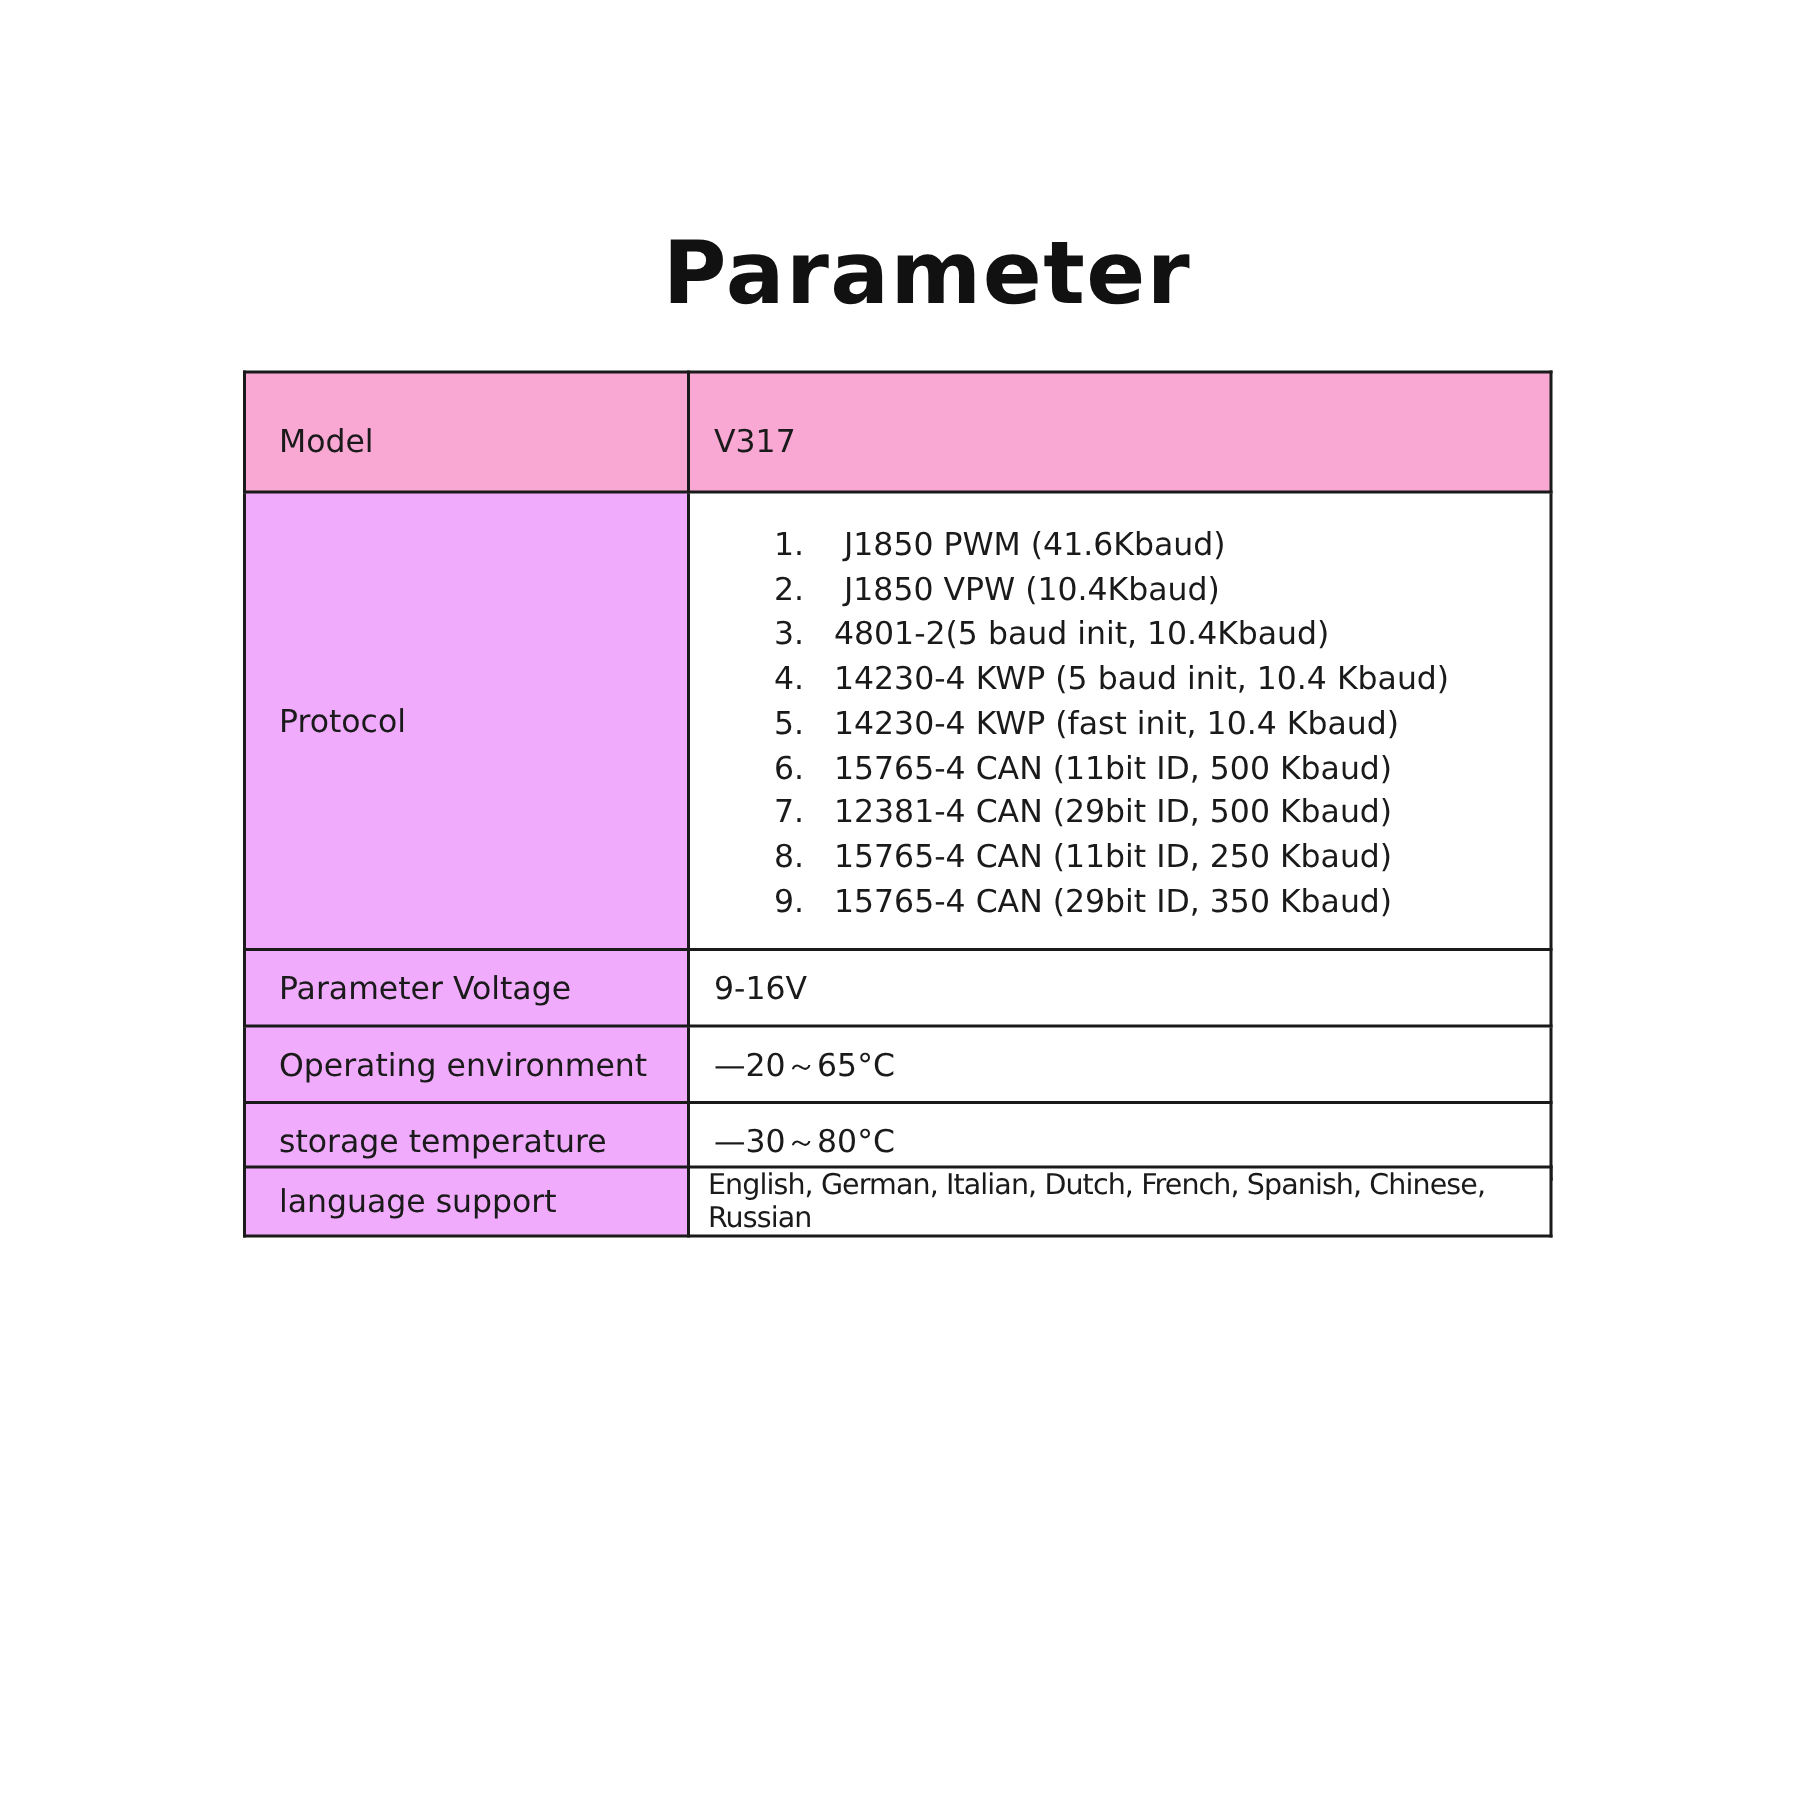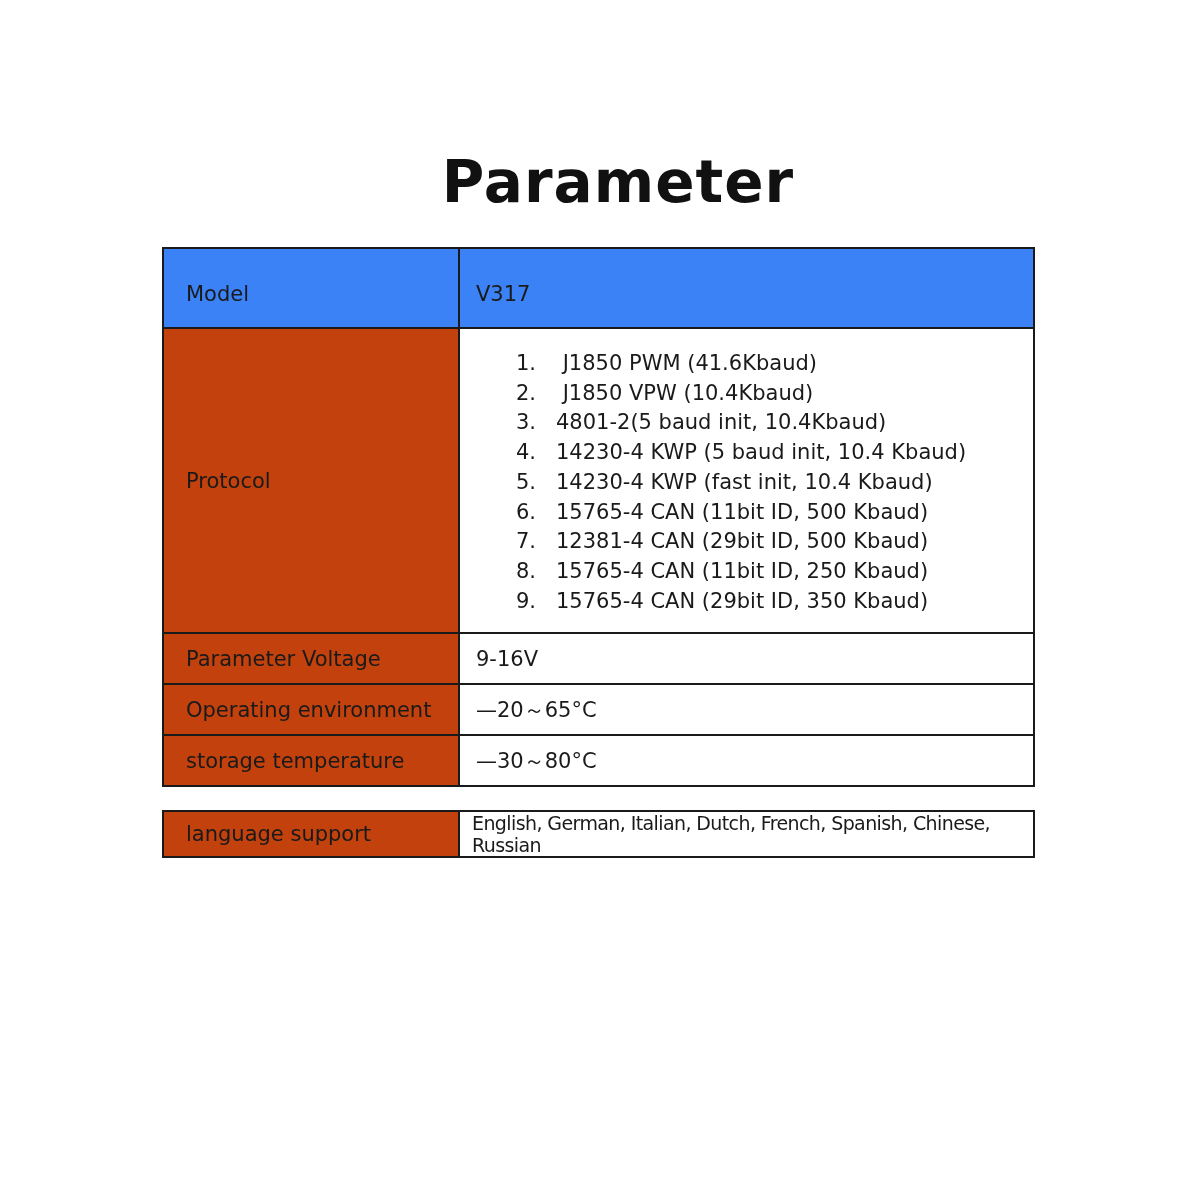--- a/index.html
+++ b/index.html
@@ -1,31 +1,31 @@
 <!DOCTYPE html>
 <html><head>
 <meta charset="utf-8">
 <style>
   html, body { margin: 0; padding: 0; background: #ffffff; }
   body { width: 1200px; height: 1200px; position: relative; font-family: "DejaVu Sans", sans-serif; color: #1a1a1a; overflow: hidden; }
   .title { position: absolute; top: 148px; left: 0; width: 1236px; text-align: center; font-size: 58px; font-weight: bold; letter-spacing: 1px; color: #111; }
   table { border-collapse: collapse; position: absolute; left: 162px; width: 873px; }
   td { border: 2px solid #1a1a1a; font-size: 21px; vertical-align: middle; padding: 0; }
-  .k { width: 272px; background: #c2410c; padding-left: 22px; }
+  .k { width: 272px; background: #f0abfc; padding-left: 22px; }
   .v { background: #ffffff; padding-left: 16px; margin-top: 44px; }
-  .hdr td { background: #3b82f6; height: 66px; }
+  .hdr td { background: #f9a8d4; height: 66px; }
   .hdr .k { padding-top: 12px; }
   .hdr .v { padding-top: 12px; }
   #t1 { top: 247px; }
   .proto .v { padding-top: 20px; padding-bottom: 16px; }
   .proto ol { margin: 0; padding: 0 0 0 40px; list-style: none; }
   .proto li { font-size: 21px; line-height: 29.7px; white-space: nowrap; }
   .proto .num { display: inline-block; width: 40px; }
   .r { height: 51px; }
-  #t2 { top: 810px; }
+  #t2 { top: 777px; }
   #t2 td { height: 41px; }
   #t2 .v { font-size: 19px; letter-spacing: -0.6px; padding-left: 12px; }
 </style>
 </head>
 <body>
 
 <div class="title">Parameter</div>
 
 <table id="t1">
   <tbody>

